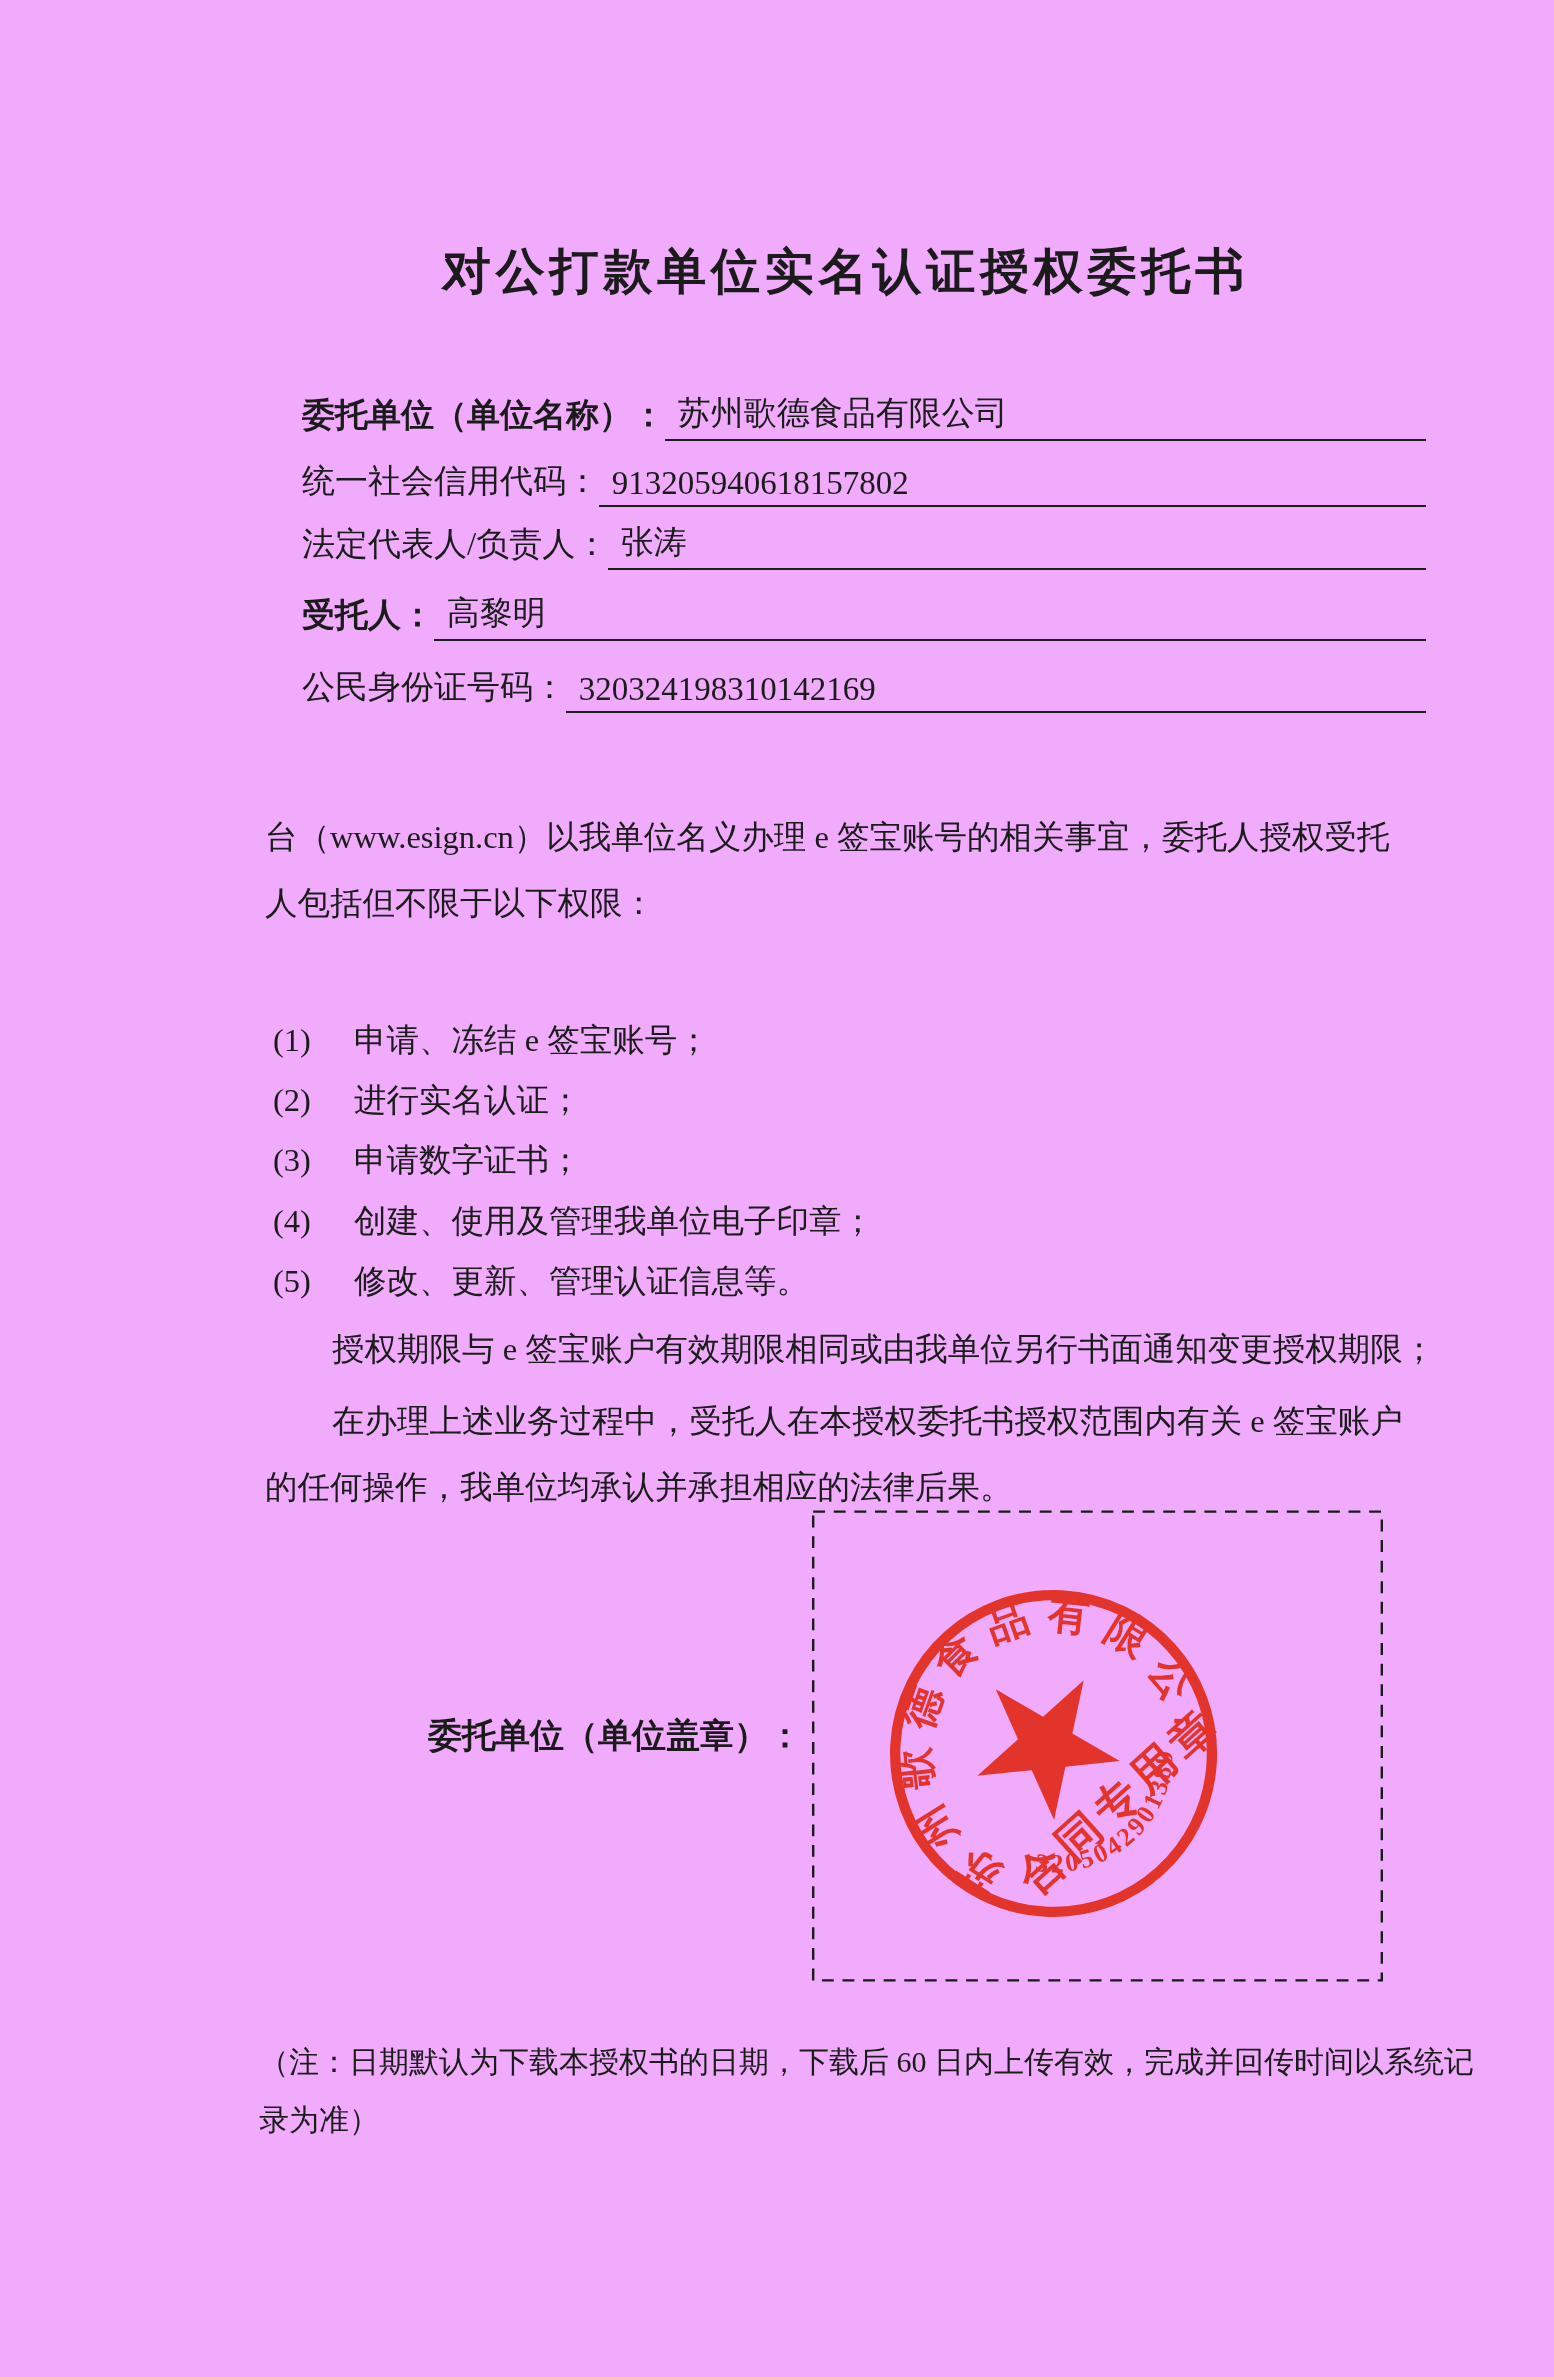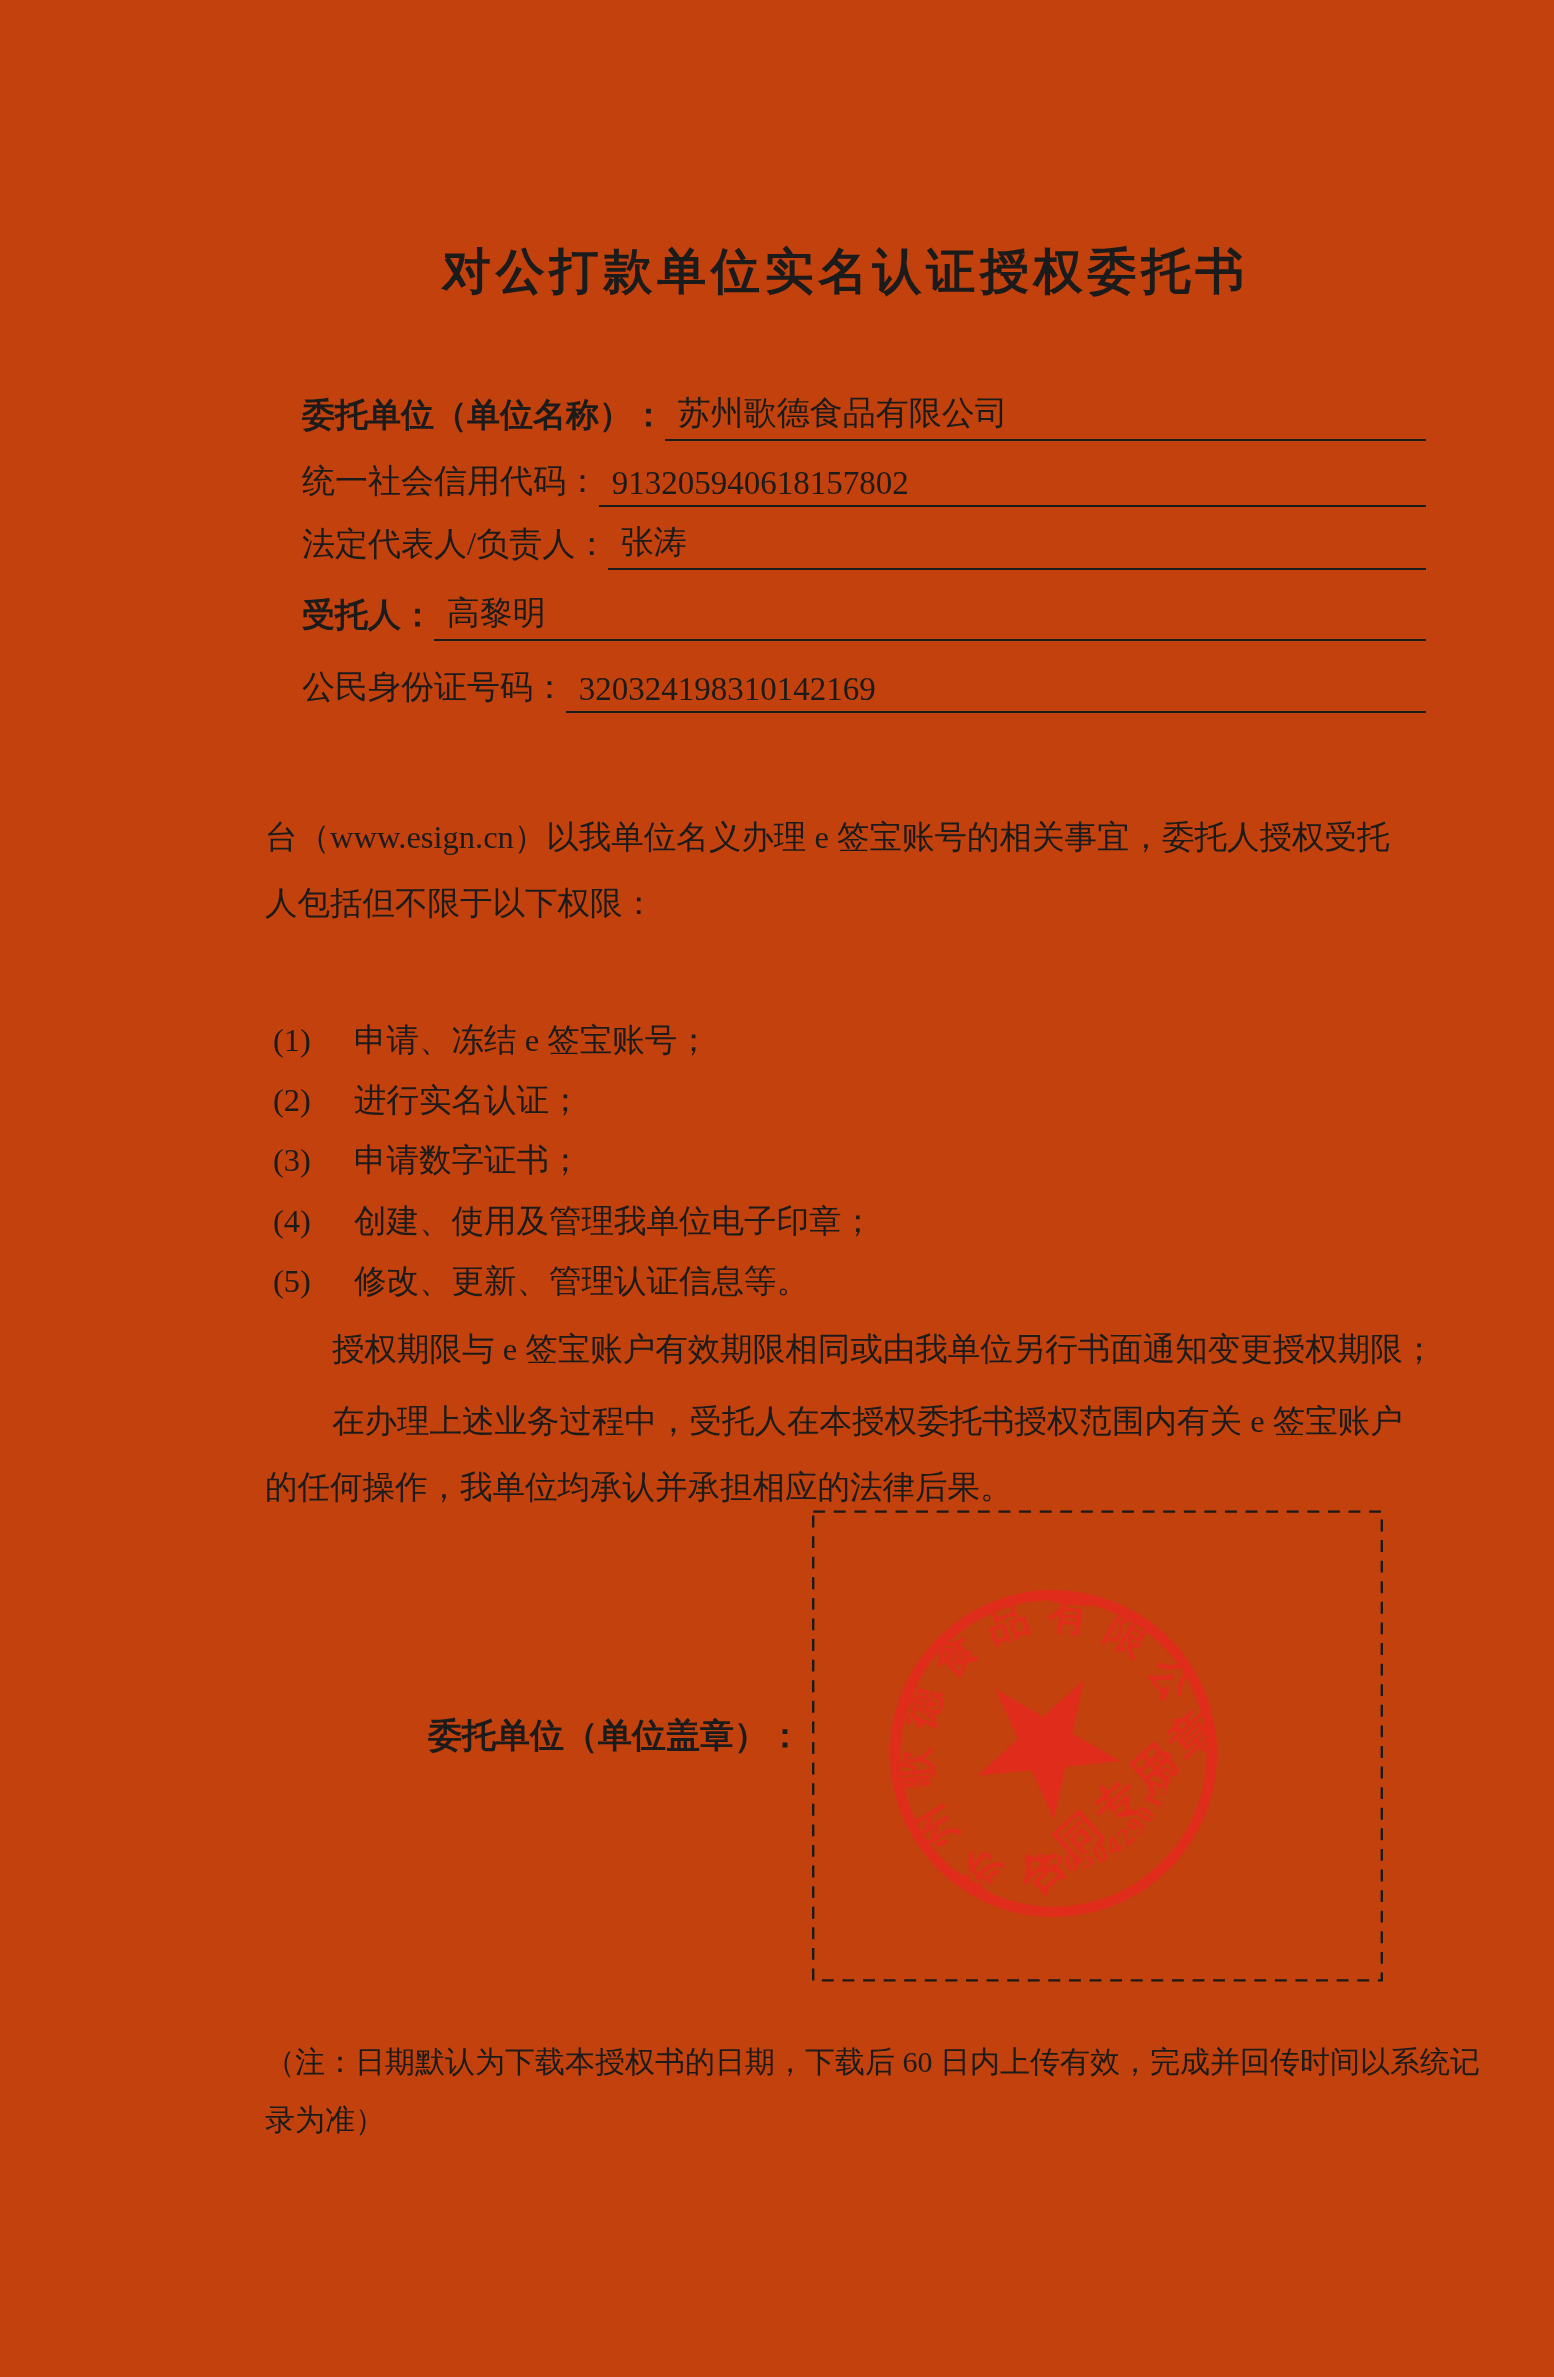--- a/index.html
+++ b/index.html
@@ -1,17 +1,17 @@
 <!DOCTYPE html>
 <html style="font-size:12.7px"><head>
 <meta charset="utf-8">
 <style>
   html,body{margin:0;padding:0;background:#e8e8e8;}
   .page{
-    position:relative;width:1555px;height:2377px;background:#c2410c;
+    position:relative;width:1555px;height:2377px;background:#f0abfc;
     font-family:"Liberation Serif","DejaVu Serif",serif;color:#1b1b1b;overflow:hidden;
   }
   .title{
     position:absolute;left:265px;top:239px;width:1161px;text-align:center;
     font-size:49px;font-weight:700;letter-spacing:4.8px;white-space:nowrap;
   }
   .frow{
     position:absolute;left:265px;width:1161px;height:51px;
     display:flex;align-items:flex-end;font-size:33px;
   }
@@ -27,21 +27,21 @@
   .perm{
     position:absolute;left:273px;width:1154px;height:49px;display:flex;
     align-items:center;font-size:32.5px;
   }
   .perm .num{width:81px;flex:0 0 81px;}
   .stamp-label{
     position:absolute;left:428px;top:1713px;font-size:34px;font-weight:700;white-space:nowrap;
   }
   .stamp-box{position:absolute;left:812px;top:1510px;width:571px;height:472px;}
   .stamp-box svg{display:block;width:571px;height:472px;}
-  .note{position:absolute;left:265px;top:2033px;width:1173px;font-size:30px;line-height:58px;}
+  .note{position:absolute;left:259px;top:2033px;width:1173px;font-size:30px;line-height:58px;}
   .note .ln{white-space:nowrap;}
   .seal-text{font-family:"Liberation Serif","DejaVu Serif",serif;font-weight:600;}
 </style>
 </head>
 <body>
 
 <div class="page">
 
   <div class="title">对公打款单位实名认证授权委托书</div>
 

